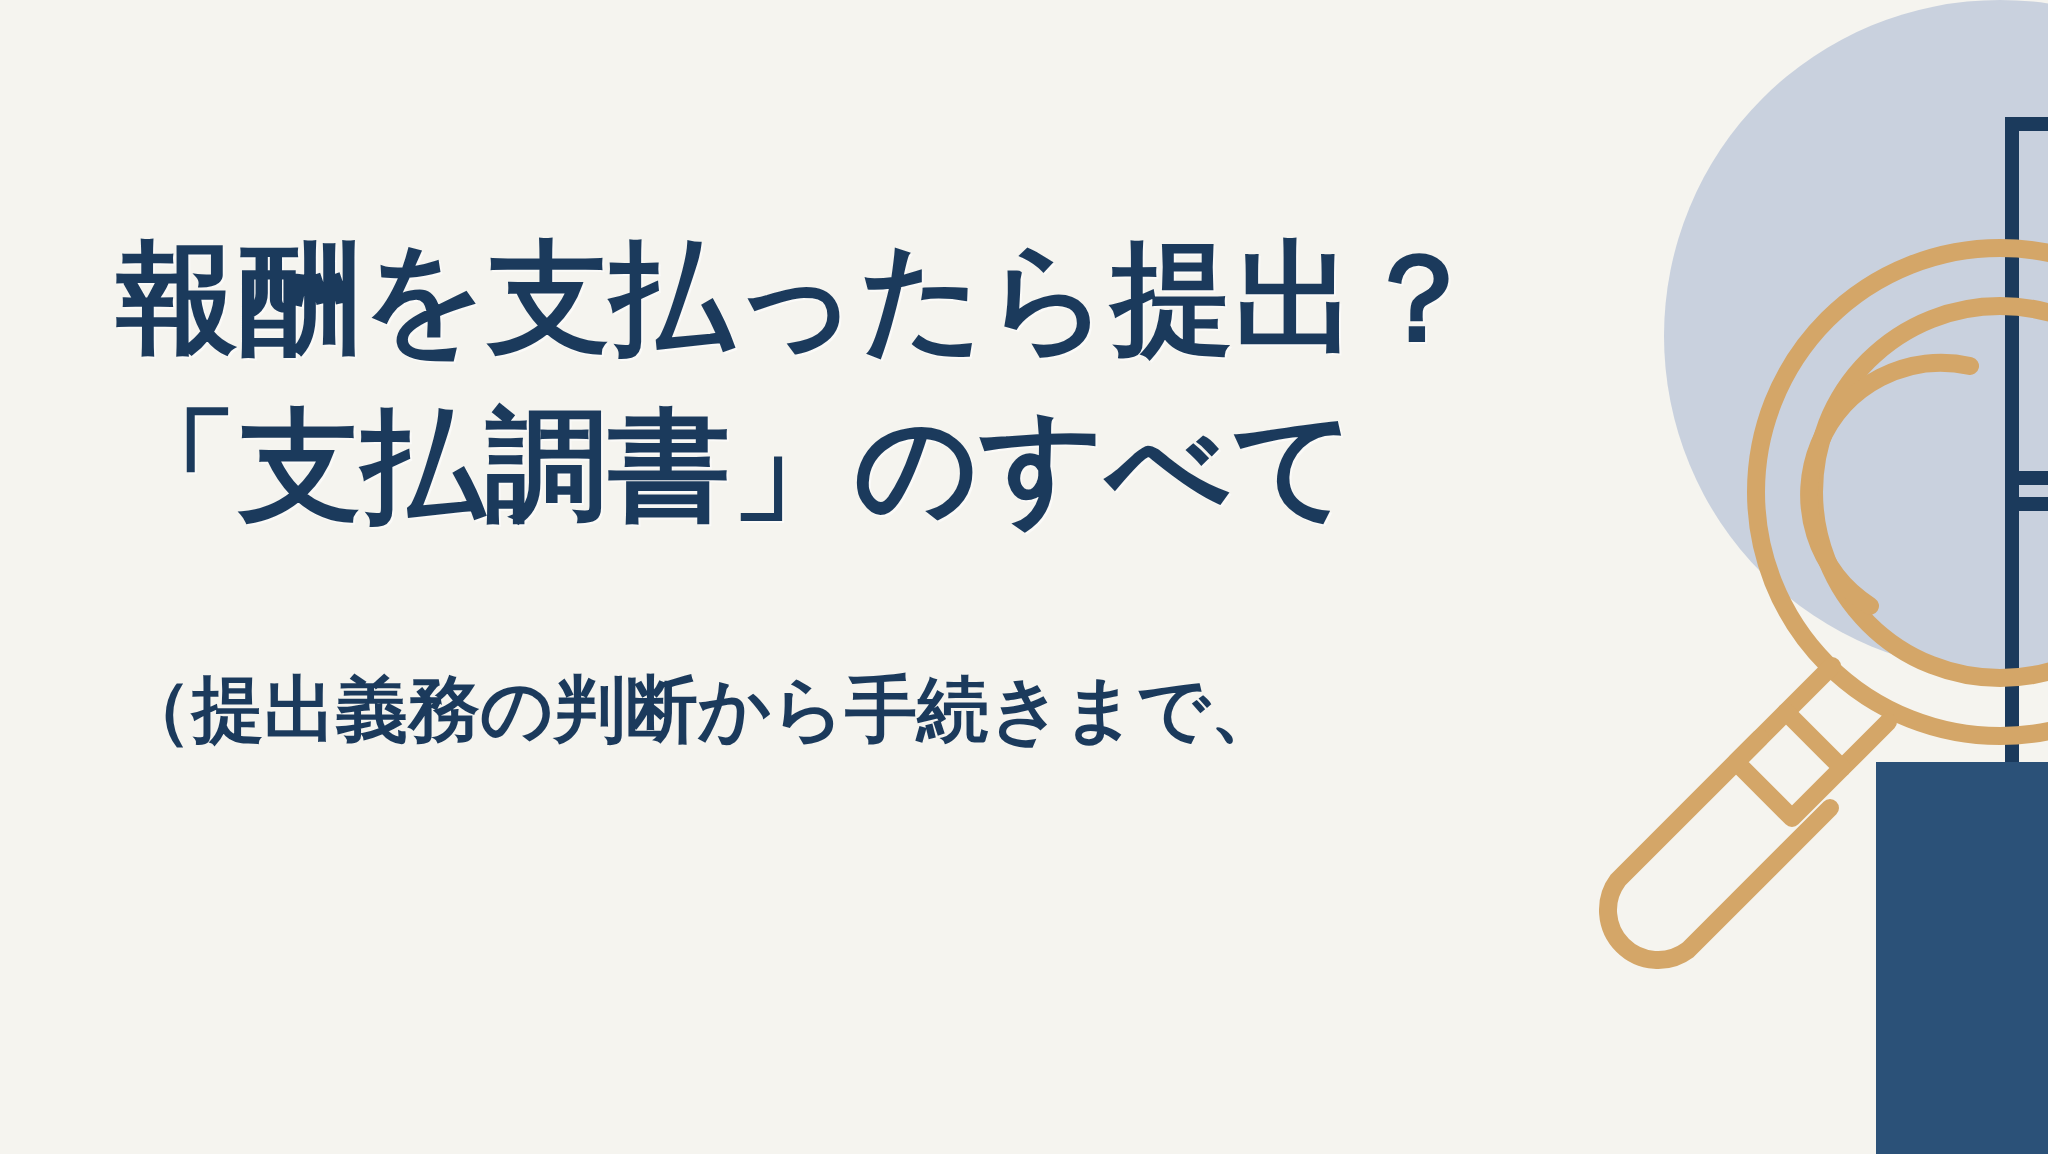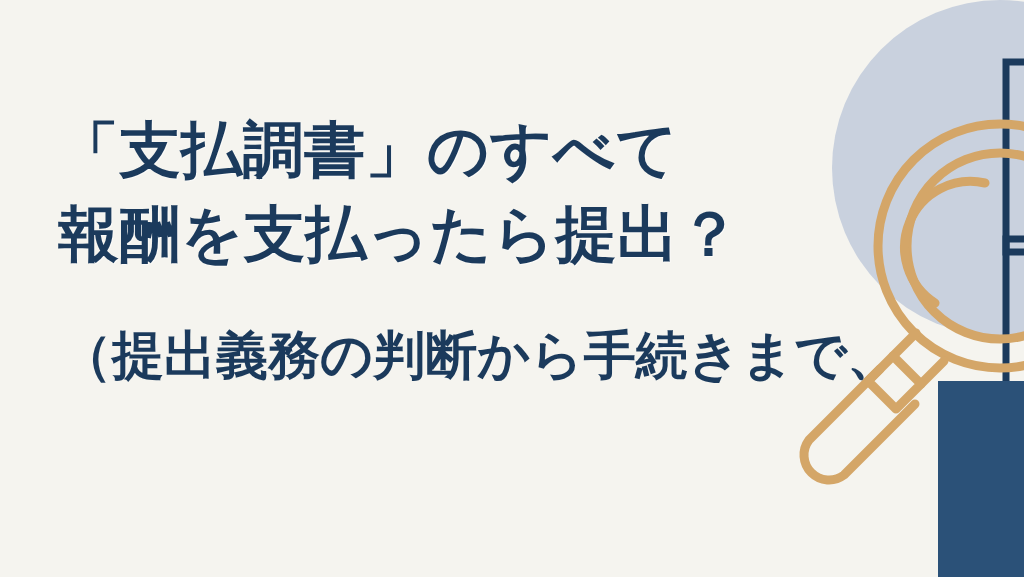--- a/index.html
+++ b/index.html
@@ -46,21 +46,21 @@
 
   #subtitle-block {
     position: absolute;
     left: 60px;
     top: 327px;
     width: 760px;
   }
 
   .subtitle-line {
     color: #1B3A5C;
-    font-size: 52px;
+    font-size: 36px;
     font-weight: 700;
     line-height: 57px;
     letter-spacing: 0px;
     white-space: nowrap;
   }
 </style>
 </head>
 <body>
 
 <div id="slide">
@@ -99,21 +99,21 @@
 
         <path d="M 880 369
                  L 809 440
                  A 25 25 0 0 0 844 475
                  L 915 404"></path>
       </g>
     </g>
   </svg>
 
   <div id="text-block">
+    <div class="title-line">報酬を支払ったら提出？</div>
     <div class="title-line">「支払調書」のすべて</div>
-    <div class="title-line">報酬を支払ったら提出？</div>
   </div>
 
   <div id="subtitle-block">
     <div class="subtitle-line">（提出義務の判断から手続きまで、</div>
   </div>
 
 </div>
 
 </body></html>

